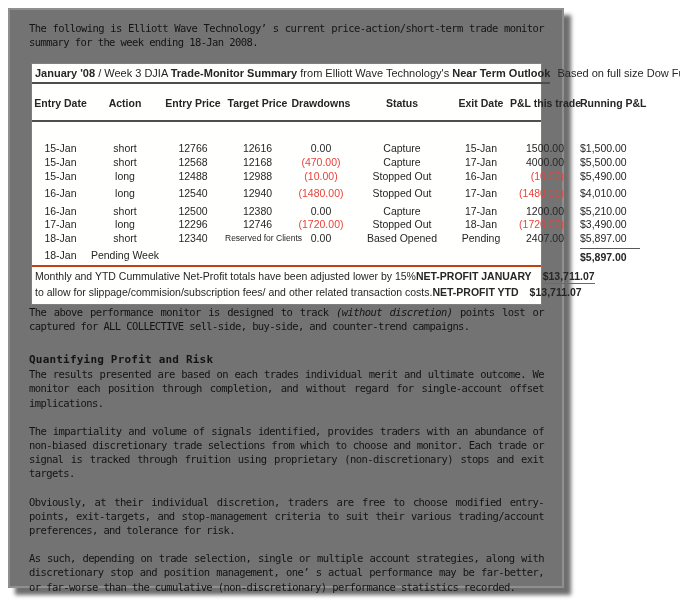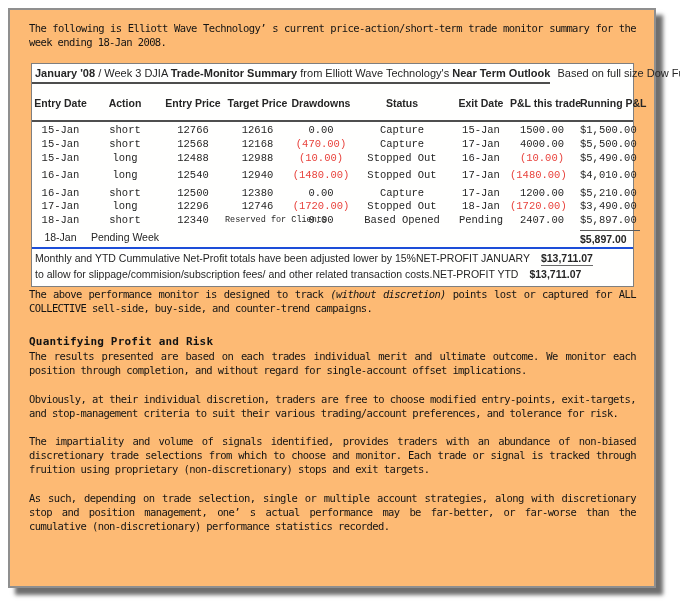--- a/index.html
+++ b/index.html
@@ -1,22 +1,22 @@
 <!DOCTYPE html>
 <html><head>
 <meta charset="utf-8">
 <style>
   html,body{margin:0;padding:0;background:#ffffff;}
   body{width:680px;height:610px;position:relative;overflow:hidden;
        font-family:"Liberation Sans",sans-serif;}
 
   
   .page{
-    position:absolute;left:8px;top:8px;width:648px;height:580px;
-    background:#fdba74;
+    position:absolute;left:8px;top:8px;width:556px;height:580px;
+    background:#737373;
     border:2px solid #8f8f8f;
     box-shadow:7px 7px 4px #6e6e6e;
     box-sizing:border-box;
     padding:11px 18px 0 19px;
   }
 
   
   .mono{
     font-family:"DejaVu Sans Mono","Liberation Mono",monospace;
     font-size:10.5px;line-height:14.2px;letter-spacing:-0.6px;
@@ -36,40 +36,40 @@
   .tm-title{display:flex;align-items:stretch;font-size:11px;line-height:15px;}
   .tm-title-left{flex:0 0 409px;border-bottom:2px solid #4d4d4d;padding:2px 0 1px 3px;white-space:nowrap;}
   .tm-title-left .b{font-weight:bold;}
   .tm-title-note{padding:2px 0 1px 7px;white-space:nowrap;}
 
   .grid9{display:grid;grid-template-columns:57px 72px 64px 65px 62px 100px 58px 70px auto;}
 
   .tm-head{padding:13px 0 11px 0;font-weight:bold;}
   .tm-head .c{text-align:center;}
 
-  .tm-body{border-top:2px solid #4f4f4f;padding-top:2px;font-family:Liberation Mono, monospace;}
+  .tm-body{border-top:2px solid #4f4f4f;padding-top:20px;}
   .trow{height:13.6px;line-height:13.6px;}
   .trow.gap{margin-top:4px;}
 
   .c{display:block;text-align:center;white-space:nowrap;overflow:visible;}
   .c.col7{text-align:right;padding-right:16px;box-sizing:border-box;}
   .c.col8{text-align:right;padding-right:13px;box-sizing:border-box;}
   .neg{color:#e8423c;}
   .small{font-size:8.5px;}
 
   .tm-sub{height:17px;line-height:15px;margin-top:2px;}
   .tm-sub .total{
     font-weight:bold;border-top:1px solid #595959;
     text-align:right;padding-right:13px;box-sizing:border-box;padding-top:1px;
   }
 
-  .tm-foot{border-top:2px solid #1d4ed8;padding:2px 0 3px 0;}
+  .tm-foot{border-top:2px solid #c2410c;padding:2px 0 3px 0;}
   .frow{display:flex;align-items:center;line-height:13.5px;padding:1px 0;}
   .fnote{flex:1;padding-left:3px;white-space:nowrap;}
-  .flabel{font-weight:normal;text-align:right;white-space:nowrap;}
+  .flabel{font-weight:bold;text-align:right;white-space:nowrap;}
   .fvalue{font-weight:bold;width:57px;margin-left:11px;margin-right:77px;white-space:nowrap;}
   .frow.first .fvalue{border-bottom:1px solid #6a6a6a;}
 </style>
 </head>
 <body>
 
 <div class="page">
 
   <p class="mono">The following is Elliott Wave Technology’ s current price-action/short-term trade monitor summary for the week ending 18-Jan 2008.</p>
 
@@ -193,17 +193,17 @@
           <span class="fnote">to allow for slippage/commision/subscription fees/ and other related transaction costs.</span>
           <span class="flabel">NET-PROFIT YTD</span>
           <span class="fvalue">$13,711.07</span>
         </div>
       </div>
   </div>
 
   <p class="mono"><span>The above performance monitor is designed to track </span><span class="it">(without discretion)</span><span> points lost or captured for ALL COLLECTIVE sell-side, buy-side, and counter-trend campaigns.</span></p>
   <p class="mono heading">Quantifying Profit and Risk</p>
   <p class="mono">The results presented are based on each trades individual merit and ultimate outcome.  We monitor each position through completion, and without regard for single-account offset implications.</p>
+  <p class="mono">The impartiality and volume of signals identified, provides traders with an abundance of non-biased discretionary trade selections from which to choose and monitor.  Each trade or signal is tracked through fruition using proprietary (non-discretionary) stops and exit targets.</p>
   <p class="mono">Obviously, at their individual discretion, traders are free to choose modified entry-points, exit-targets, and stop-management criteria to suit their various trading/account preferences, and tolerance for risk.</p>
-  <p class="mono">The impartiality and volume of signals identified, provides traders with an abundance of non-biased discretionary trade selections from which to choose and monitor.  Each trade or signal is tracked through fruition using proprietary (non-discretionary) stops and exit targets.</p>
   <p class="mono">As such, depending on trade selection, single or multiple account strategies, along with discretionary stop and position management,  one’ s actual performance may be far-better, or far-worse than the cumulative (non-discretionary) performance statistics recorded.</p>
 
 </div>
 
 </body></html>

